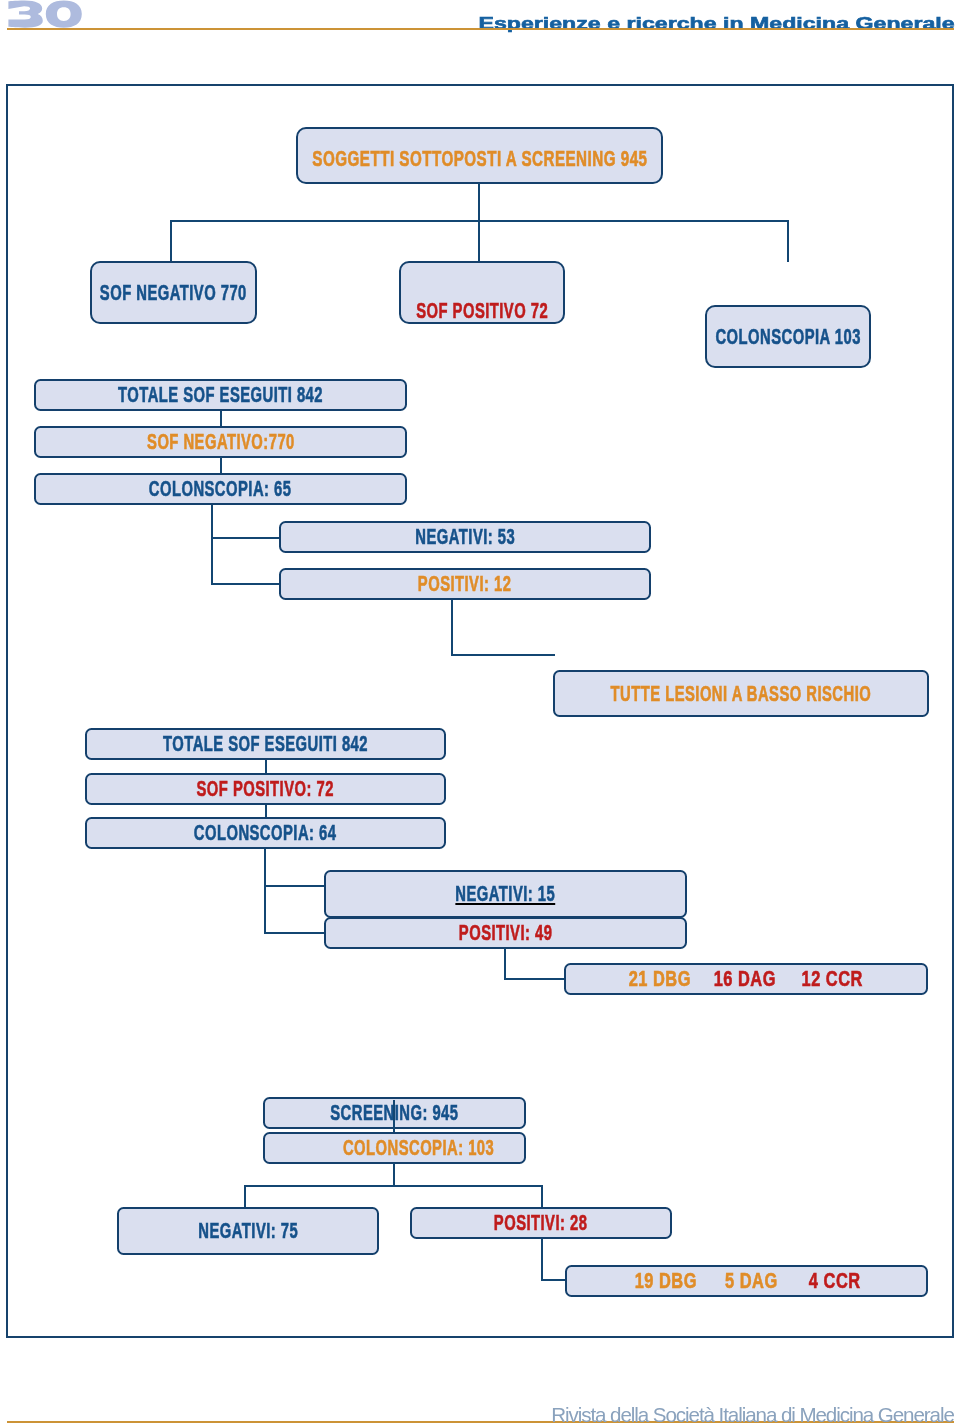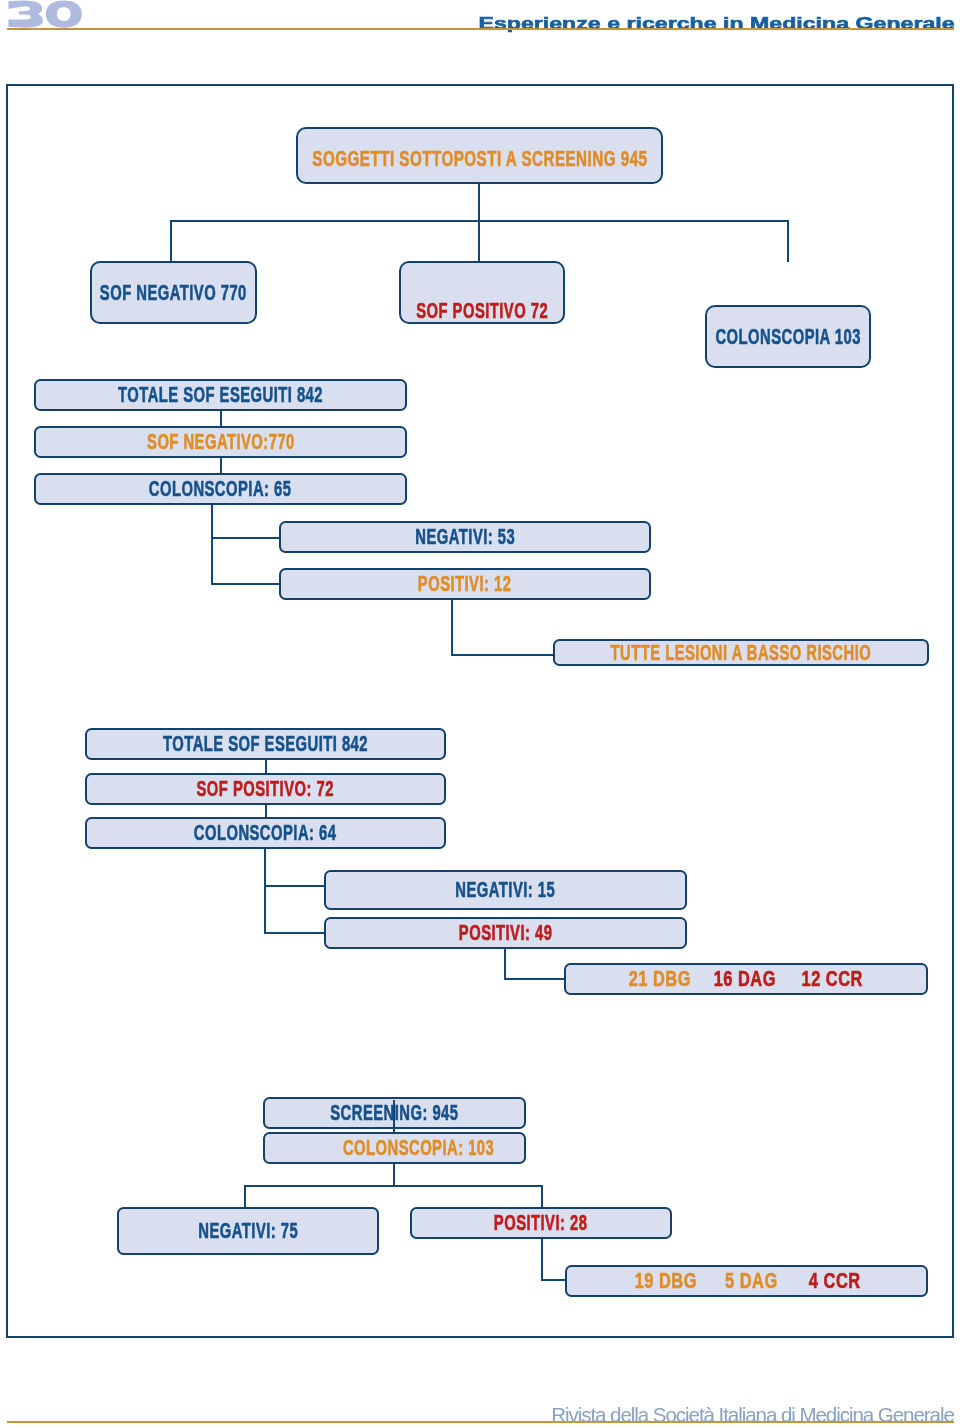--- a/index.html
+++ b/index.html
@@ -93,40 +93,40 @@
     <div class="ln" style="left:211px;top:583px;width:70px;height:2.2px;"></div>
 
     <div class="node" style="left:279px;top:521px;width:372px;height:32px;">
       <span class="txt blue" style="transform: scaleX(0.672);">NEGATIVI: 53</span>
     </div>
     <div class="node" style="left:279px;top:568px;width:372px;height:32px;">
       <span class="txt orange" style="transform: scaleX(0.672);">POSITIVI: 12</span>
     </div>
     <div class="ln" style="left:450.5px;top:600px;width:2.2px;height:55px;"></div>
     <div class="ln" style="left:450.5px;top:653.5px;width:104px;height:2.2px;"></div>
-    <div class="node" style="left:553px;top:639px;width:376px;height:27px;">
+    <div class="node" style="left:553px;top:670px;width:376px;height:47px;">
       <span class="txt orange" style="transform: scaleX(0.672);">TUTTE LESIONI A BASSO RISCHIO</span>
     </div>
 
     <div class="node" style="left:85px;top:728px;width:361px;height:32px;">
       <span class="txt blue" style="transform: scaleX(0.672);">TOTALE SOF ESEGUITI 842</span>
     </div>
     <div class="ln" style="left:265px;top:760px;width:2.2px;height:12.5px;"></div>
     <div class="node" style="left:85px;top:772.5px;width:361px;height:32px;">
       <span class="txt red" style="transform: scaleX(0.672);">SOF POSITIVO: 72</span>
     </div>
     <div class="ln" style="left:265px;top:804.5px;width:2.2px;height:12px;"></div>
     <div class="node" style="left:85px;top:816.5px;width:361px;height:32px;">
       <span class="txt blue" style="transform: scaleX(0.672);">COLONSCOPIA: 64</span>
     </div>
     <div class="ln" style="left:264px;top:848.5px;width:2.2px;height:83px;"></div>
     <div class="ln" style="left:264px;top:884.5px;width:62px;height:2.2px;"></div>
     <div class="ln" style="left:264px;top:931.5px;width:62px;height:2.2px;"></div>
 
-    <div class="node" style="left:324px;top:870px;width:363px;height:40px;">
+    <div class="node" style="left:324px;top:870px;width:363px;height:48px;text-decoration:underline;">
       <span class="txt blue" style="transform: scaleX(0.672);">NEGATIVI: 15</span>
     </div>
     <div class="node" style="left:324px;top:917px;width:363px;height:32px;">
       <span class="txt red" style="transform: scaleX(0.672);">POSITIVI: 49</span>
     </div>
     <div class="ln" style="left:504px;top:948px;width:2.2px;height:32px;"></div>
     <div class="ln" style="left:504px;top:978px;width:62px;height:2.2px;"></div>
 
     <div class="node" style="left:564px;top:963px;width:364px;height:32px;">
       <span class="txt orange" style="transform: scaleX(0.745);">21 DBG</span>

